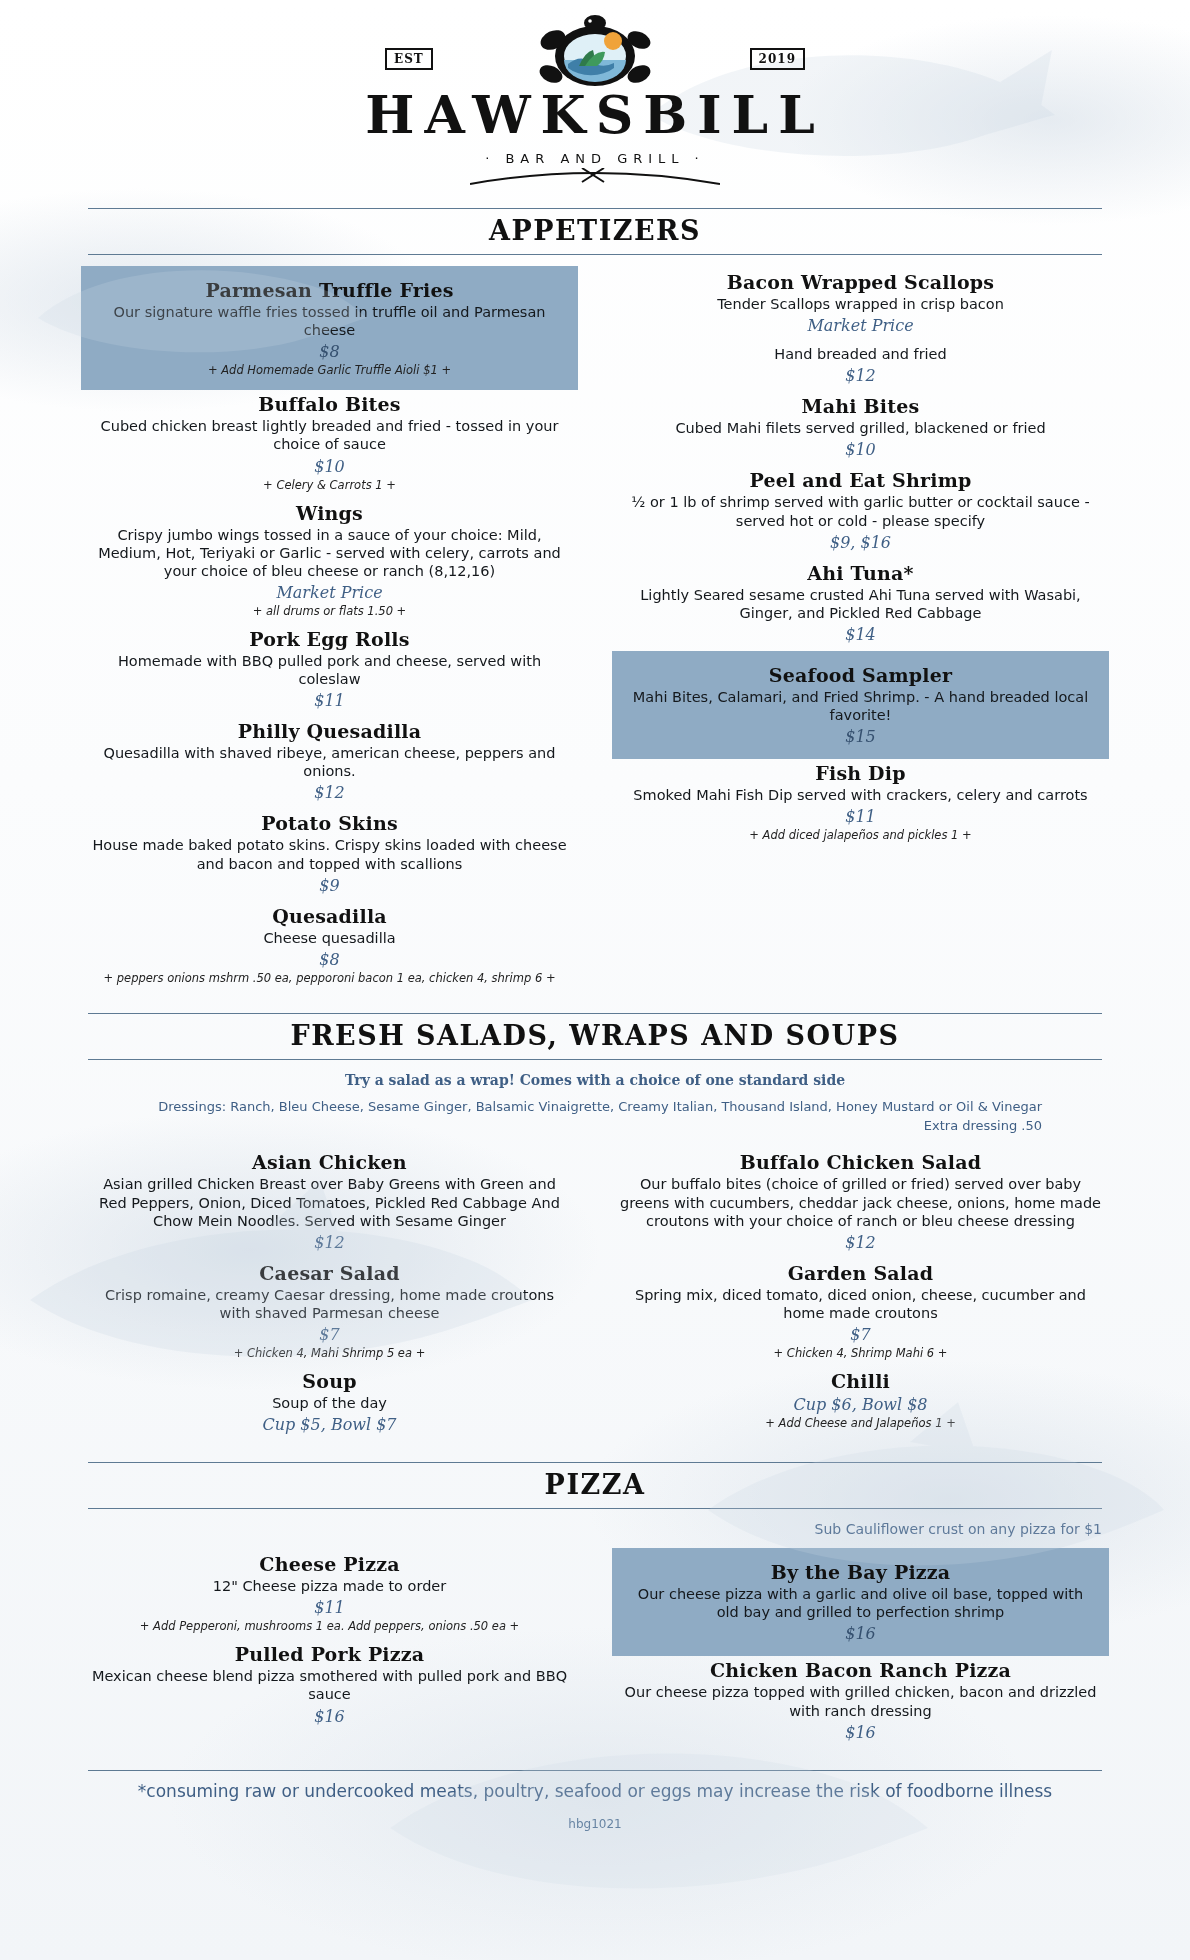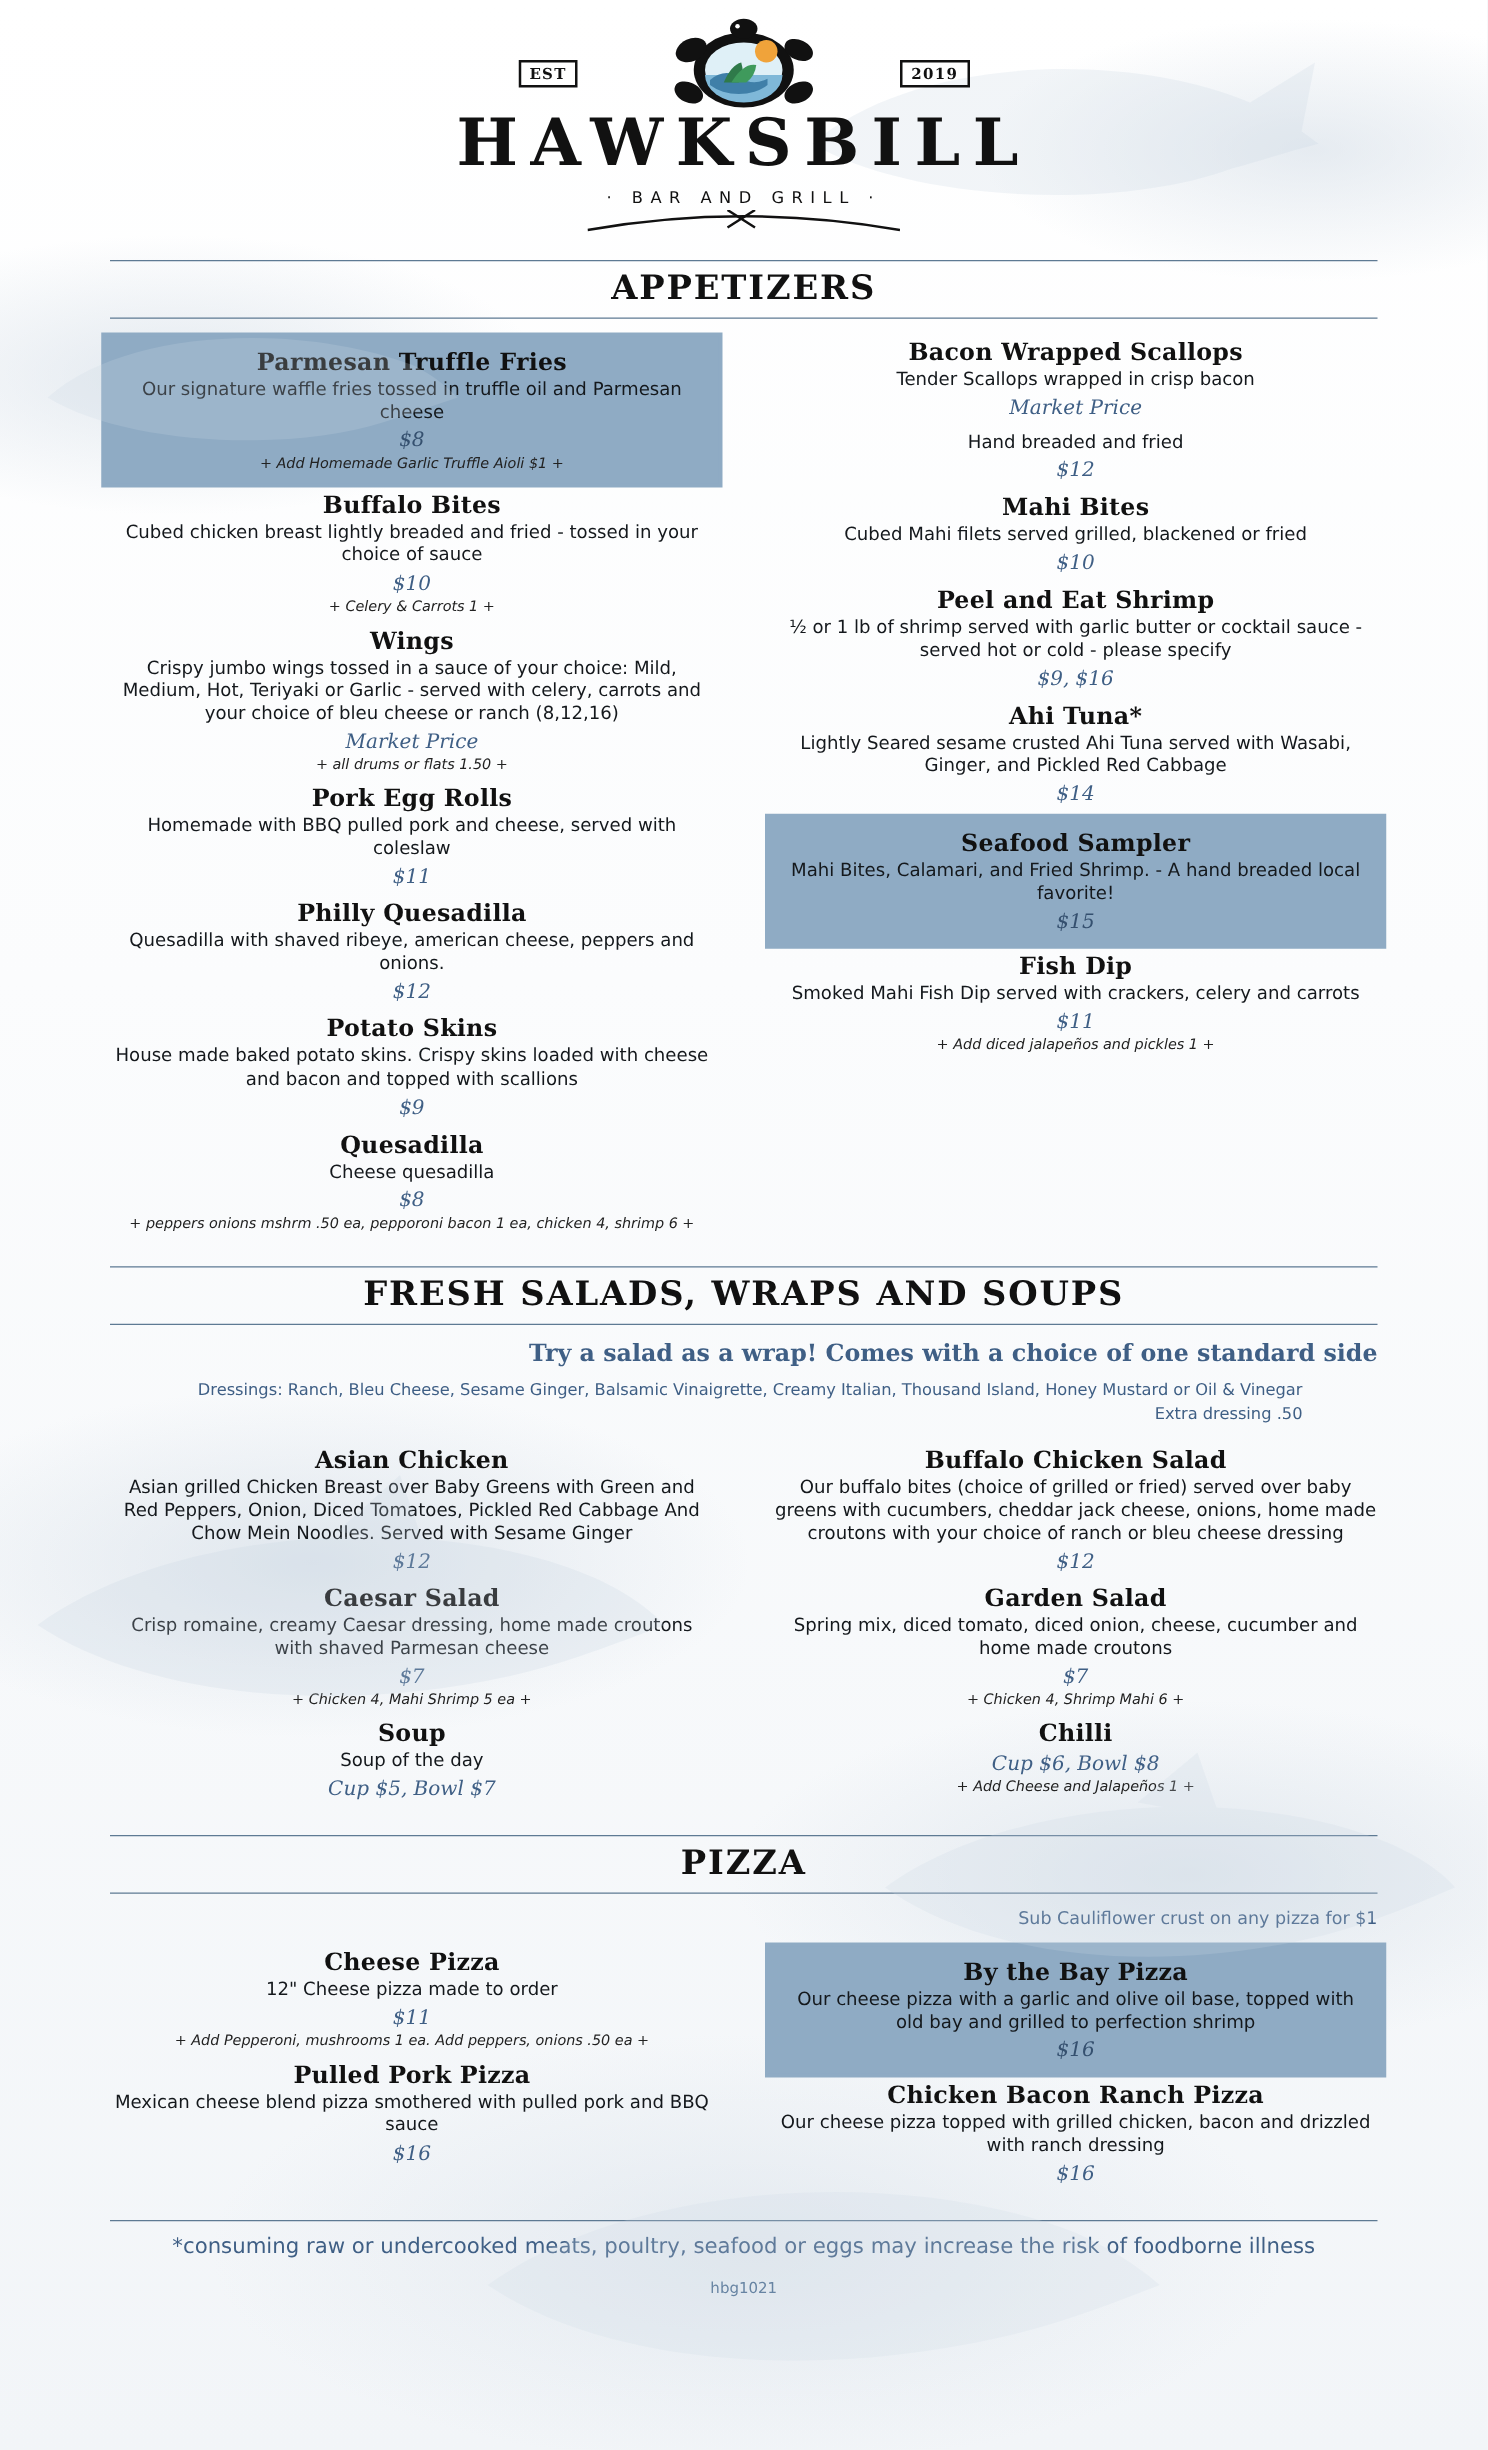--- a/index.html
+++ b/index.html
@@ -22,21 +22,21 @@
       radial-gradient(ellipse 600px 240px at 600px 1800px, rgba(205,216,227,.4), rgba(255,255,255,0) 72%),
       linear-gradient(180deg,#ffffff 0%,#fbfcfd 40%,#f2f5f8 100%);
     overflow:hidden;
   }
   .watermark{position:absolute;opacity:.22;color:#c3d1de;pointer-events:none;}
 
   
   .logo-wrap{padding-top:14px;text-align:center;position:relative;}
   .turtle{margin:0 auto;width:120px;height:78px;position:relative;}
   .est-row{
-    position:relative;width:361px;margin:-44px auto 0;
+    position:relative;width:420px;margin:-44px auto 0;
     display:flex;align-items:center;justify-content:space-between;
     font-family:"DejaVu Serif",serif;font-size:13px;letter-spacing:1px;color:#111;
   }
   .est-box{border:2px solid #111;padding:2px 7px;font-weight:bold;font-size:12px;}
   .brand{
     font-family:"DejaVu Serif",serif;
     font-weight:bold;font-size:52px;letter-spacing:10px;margin-top:14px;color:#111;
   }
   .brand-sub{
     margin-top:6px;font-family:"DejaVu Sans",sans-serif;font-size:13px;
@@ -70,22 +70,22 @@
     background:#8fabc4;
     padding:8px 10px 10px;
     margin:4px -4px 4px;
     box-shadow:0 0 0 3px #8fabc4;
   }
   .highlight h3{margin-top:2px;}
   .highlight .price{color:#35506f;}
 
   
   .tagline{
-    text-align:right;color:#3f5f85;font-family:"DejaVu Serif",serif;
-    font-size:19px;margin:12px 0 10px;font-weight:bold;
+    text-align:center;color:#3f5f85;font-family:"DejaVu Serif",serif;
+    font-size:14px;margin:12px 0 10px;font-weight:bold;
   }
   .dressings{
     text-align:right;color:#3f5f85;font-size:13px;line-height:1.45;margin:0 60px 6px;
   }
   .dressings .extra{display:block;}
 
   
   .subnote{text-align:right;color:#3f5f85;font-size:14px;margin:12px 0 6px;}
 
   

